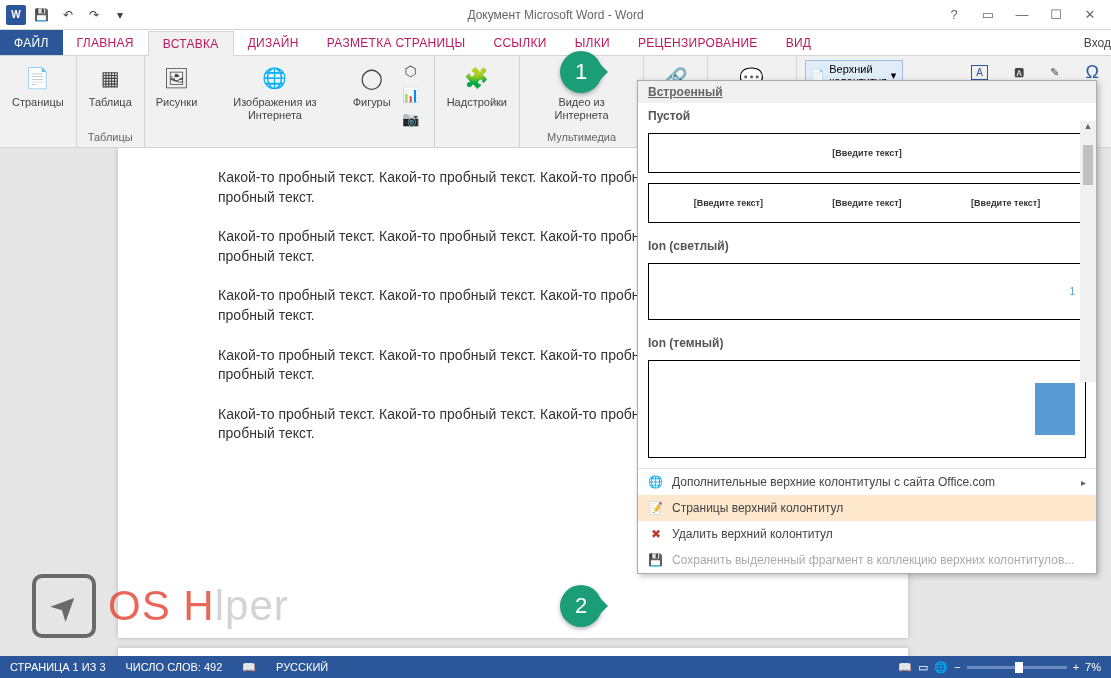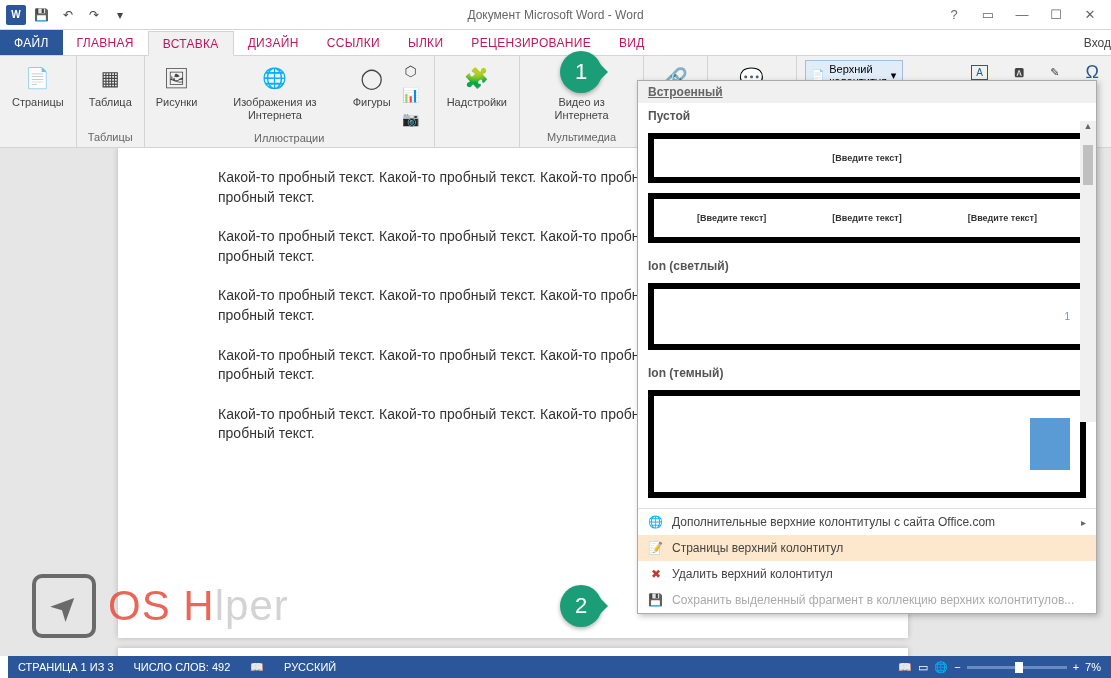--- a/index.html
+++ b/index.html
@@ -40,41 +40,41 @@
 .doc-area { position: absolute; top: 148px; left: 0; right: 0; bottom: 22px; background: #e6e6e6; overflow: hidden; }
 .page { position: absolute; left: 118px; width: 790px; background: #fff; box-shadow: 0 0 6px rgba(0,0,0,0.2); padding: 20px 100px; }
 .page1 { top: 0; height: 490px; }
 .page2 { top: 500px; height: 200px; }
 .para { font-size: 14px; color: #333; margin-bottom: 20px; line-height: 1.4; }
 
 
 .dropdown { position: absolute; top: 80px; left: 637px; width: 460px; background: #fff; border: 1px solid #ababab; box-shadow: 2px 2px 6px rgba(0,0,0,0.25); z-index: 100; }
 .dd-header { background: #f0f0f0; padding: 4px 10px; font-size: 12px; font-weight: bold; color: #666; text-decoration: underline; }
 .dd-section-label { padding: 6px 10px; font-size: 12px; font-weight: bold; color: #555; }
-.dd-preview { margin: 4px 10px 10px 10px; border: 6px solid #000000; padding: 14px 10px; display: flex; justify-content: space-around; background: #fff; }
+.dd-preview { margin: 4px 10px 10px 10px; border: 1px solid #000000; padding: 14px 10px; display: flex; justify-content: space-around; background: #fff; }
 .dd-preview-txt { font-size: 9px; color: #333; font-weight: bold; }
 .dd-preview.ion { justify-content: flex-end; padding: 22px 10px; }
 .dd-preview .page-num { color: #5b9bd5; font-size: 10px; }
 .ion-dark-block { width: 40px; height: 52px; background: #5b9bd5; }
 .dd-scroll { position: absolute; right: 0; top: 18px; bottom: 86px; width: 16px; background: #f0f0f0; }
 .dd-scroll-thumb { background: #c0c0c0; margin: 14px 3px; height: 40px; }
 .dd-footer { border-top: 1px solid #e0e0e0; }
 .dd-item { padding: 5px 10px; font-size: 12px; color: #444; display: flex; align-items: center; gap: 8px; }
 .dd-item.disabled { color: #aaa; }
 .dd-item.highlight { background: #fde8cd; }
 .dd-item-icon { width: 16px; height: 16px; display: flex; align-items: center; justify-content: center; font-size: 12px; }
 .dd-item .chevron { margin-left: auto; font-size: 10px; color: #666; }
 
 
 .callout { position: absolute; z-index: 200; }
 .callout-bubble { width: 42px; height: 42px; border-radius: 50%; background: #1b9e77; color: #fff; display: flex; align-items: center; justify-content: center; font-size: 22px; font-weight: 300; box-shadow: 0 2px 4px rgba(0,0,0,0.3); position: relative; }
 .callout-bubble::after { content: ''; position: absolute; right: -16px; top: 50%; transform: translateY(-50%); border: 10px solid transparent; border-left-color: #1b9e77; }
 
 
-.statusbar { position: absolute; bottom: 0; left: 8px; right: 0; height: 22px; background: #2b579a; color: #fff; display: flex; align-items: center; font-size: 11px; }
+.statusbar { position: absolute; bottom: 0; left: 0; right: 0; height: 22px; background: #2b579a; color: #fff; display: flex; align-items: center; font-size: 11px; }
 .sb-item { padding: 0 10px; }
 .sb-right { margin-left: auto; display: flex; align-items: center; gap: 6px; padding-right: 10px; }
 .zoom-slider { width: 100px; height: 3px; background: #6a8bbf; position: relative; }
 .zoom-thumb { position: absolute; left: 48px; top: -4px; width: 8px; height: 11px; background: #fff; }
 
 
 .watermark { position: absolute; left: 32px; bottom: 40px; display: flex; align-items: center; gap: 12px; z-index: 50; opacity: 0.85; }
 .wm-box { width: 64px; height: 64px; border: 4px solid #555; border-radius: 10px; display: flex; align-items: center; justify-content: center; }
 .wm-arrow { font-size: 34px; color: #555; transform: rotate(-45deg); }
 .wm-text { font-size: 42px; font-weight: 300; letter-spacing: 1px; }
@@ -105,20 +105,21 @@
     <div class="win-btn">☐</div>
     <div class="win-btn">✕</div>
   </div>
 </div>
 
 <div class="tabs">
   <div class="tab file">ФАЙЛ</div>
   <div class="tab">ГЛАВНАЯ</div>
   <div class="tab active">ВСТАВКА</div>
   <div class="tab">ДИЗАЙН</div>
+  <div class="tab">РАЗМЕТКА СТРАНИЦЫ</div>
   <div class="tab">ССЫЛКИ</div>
   <div class="tab">ЫЛКИ</div>
   <div class="tab">РЕЦЕНЗИРОВАНИЕ</div>
   <div class="tab">ВИД</div>
   <div class="signin">Вход</div>
 </div>
 
 <div class="ribbon">
   <div class="rgroup">
     <div class="rgroup-content">
@@ -157,21 +158,20 @@
             <div class="rbtn-small-icon">⬡</div>
           </div>
         <div class="rbtn-small">
             <div class="rbtn-small-icon">📊</div>
           </div>
         <div class="rbtn-small">
             <div class="rbtn-small-icon">📷</div>
           </div>
       </div>
     </div>
-    <div class="rgroup-label">Иллюстрации</div>
   </div>
   <div class="rgroup">
     <div class="rgroup-content">
       <div class="rbtn">
         <div class="rbtn-icon">🧩</div>
         <div class="rbtn-label">Надстройки</div>
       </div>
     </div>
     <div class="rgroup-label"></div>
   </div>

